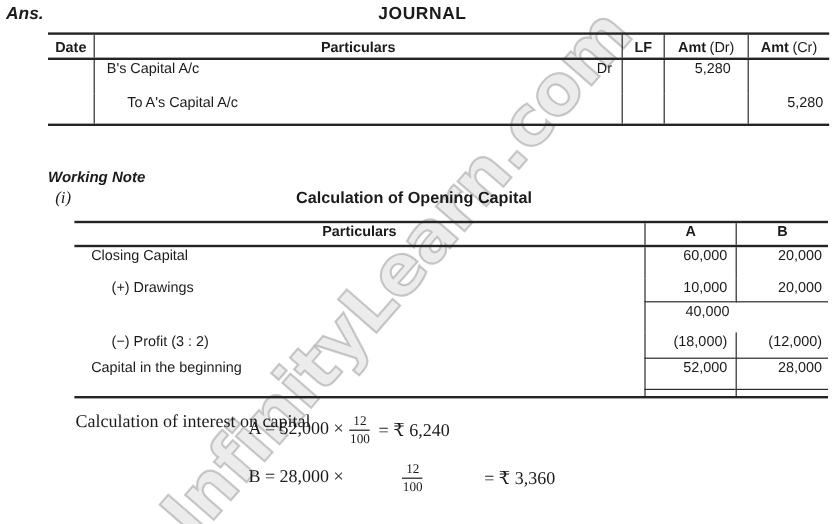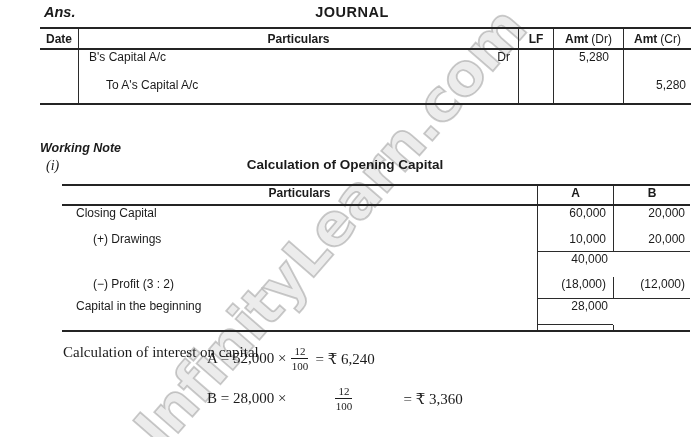--- a/index.html
+++ b/index.html
@@ -12,21 +12,21 @@
     position:absolute;left:330px;top:228px;z-index:0;
     transform:translate(-50%,-50%) rotate(-49deg);
     font-family:"DejaVu Sans",sans-serif;font-weight:700;font-size:58px;
     letter-spacing:-1px;white-space:nowrap;
     color:rgba(200,200,200,0.35);
     -webkit-text-stroke:1.8px rgba(140,140,140,0.45);
     pointer-events:none;
   }
   .layer{position:absolute;z-index:1;}
   
-  .ans{left:5px;top:4px;font-weight:bold;font-style:italic;font-size:14.5px;margin-left:39px;}
+  .ans{left:5px;top:4px;font-weight:bold;font-style:italic;font-size:14.5px;}
   .jtitle{left:16px;top:4px;width:672px;text-align:center;font-weight:bold;font-size:14.5px;letter-spacing:.5px;}
   
   .jtable{left:40px;top:27px;width:651px;font-size:12px;}
   .jrow{display:grid;grid-template-columns:38px 440px 35px 70px 68px;}
   .jhead{border-top:2.5px solid #242424;border-bottom:2.5px solid #242424;}
   .jhead .cell{height:19px;display:flex;align-items:center;justify-content:center;font-weight:bold;}
   .jbody{border-bottom:2.5px solid #242424;}
   .cell{box-sizing:border-box;display:flex;align-items:flex-start;}
   .vline{border-left:1.5px solid #2b2b2b;}
   .r1{height:28px;}
@@ -140,20 +140,21 @@
         <div class="cell ocr3 lbl"></div>
         <div class="cell ocr3 vline amt ocb">40,000</div>
       </div>
       <div class="ocrow">
         <div class="cell ocr4 lbl-indent">(−) Profit (3 : 2)</div>
         <div class="cell ocr4 vline amt oca uline">(18,000)</div>
         <div class="cell ocr4 vline amt ocb uline">(12,000)</div>
       </div>
       <div class="ocrow">
         <div class="cell ocr5 lbl">Capital in the beginning</div>
+        <div class="cell ocr5 vline amt oca uline">52,000</div>
         <div class="cell ocr5 vline amt ocb uline">28,000</div>
       </div>
       <div class="ocrow">
         <div class="cell ocspacer"></div>
         <div class="cell ocspacer vline"></div>
         <div class="cell ocspacer vline"></div>
       </div>
     </div>
   </div>
 

